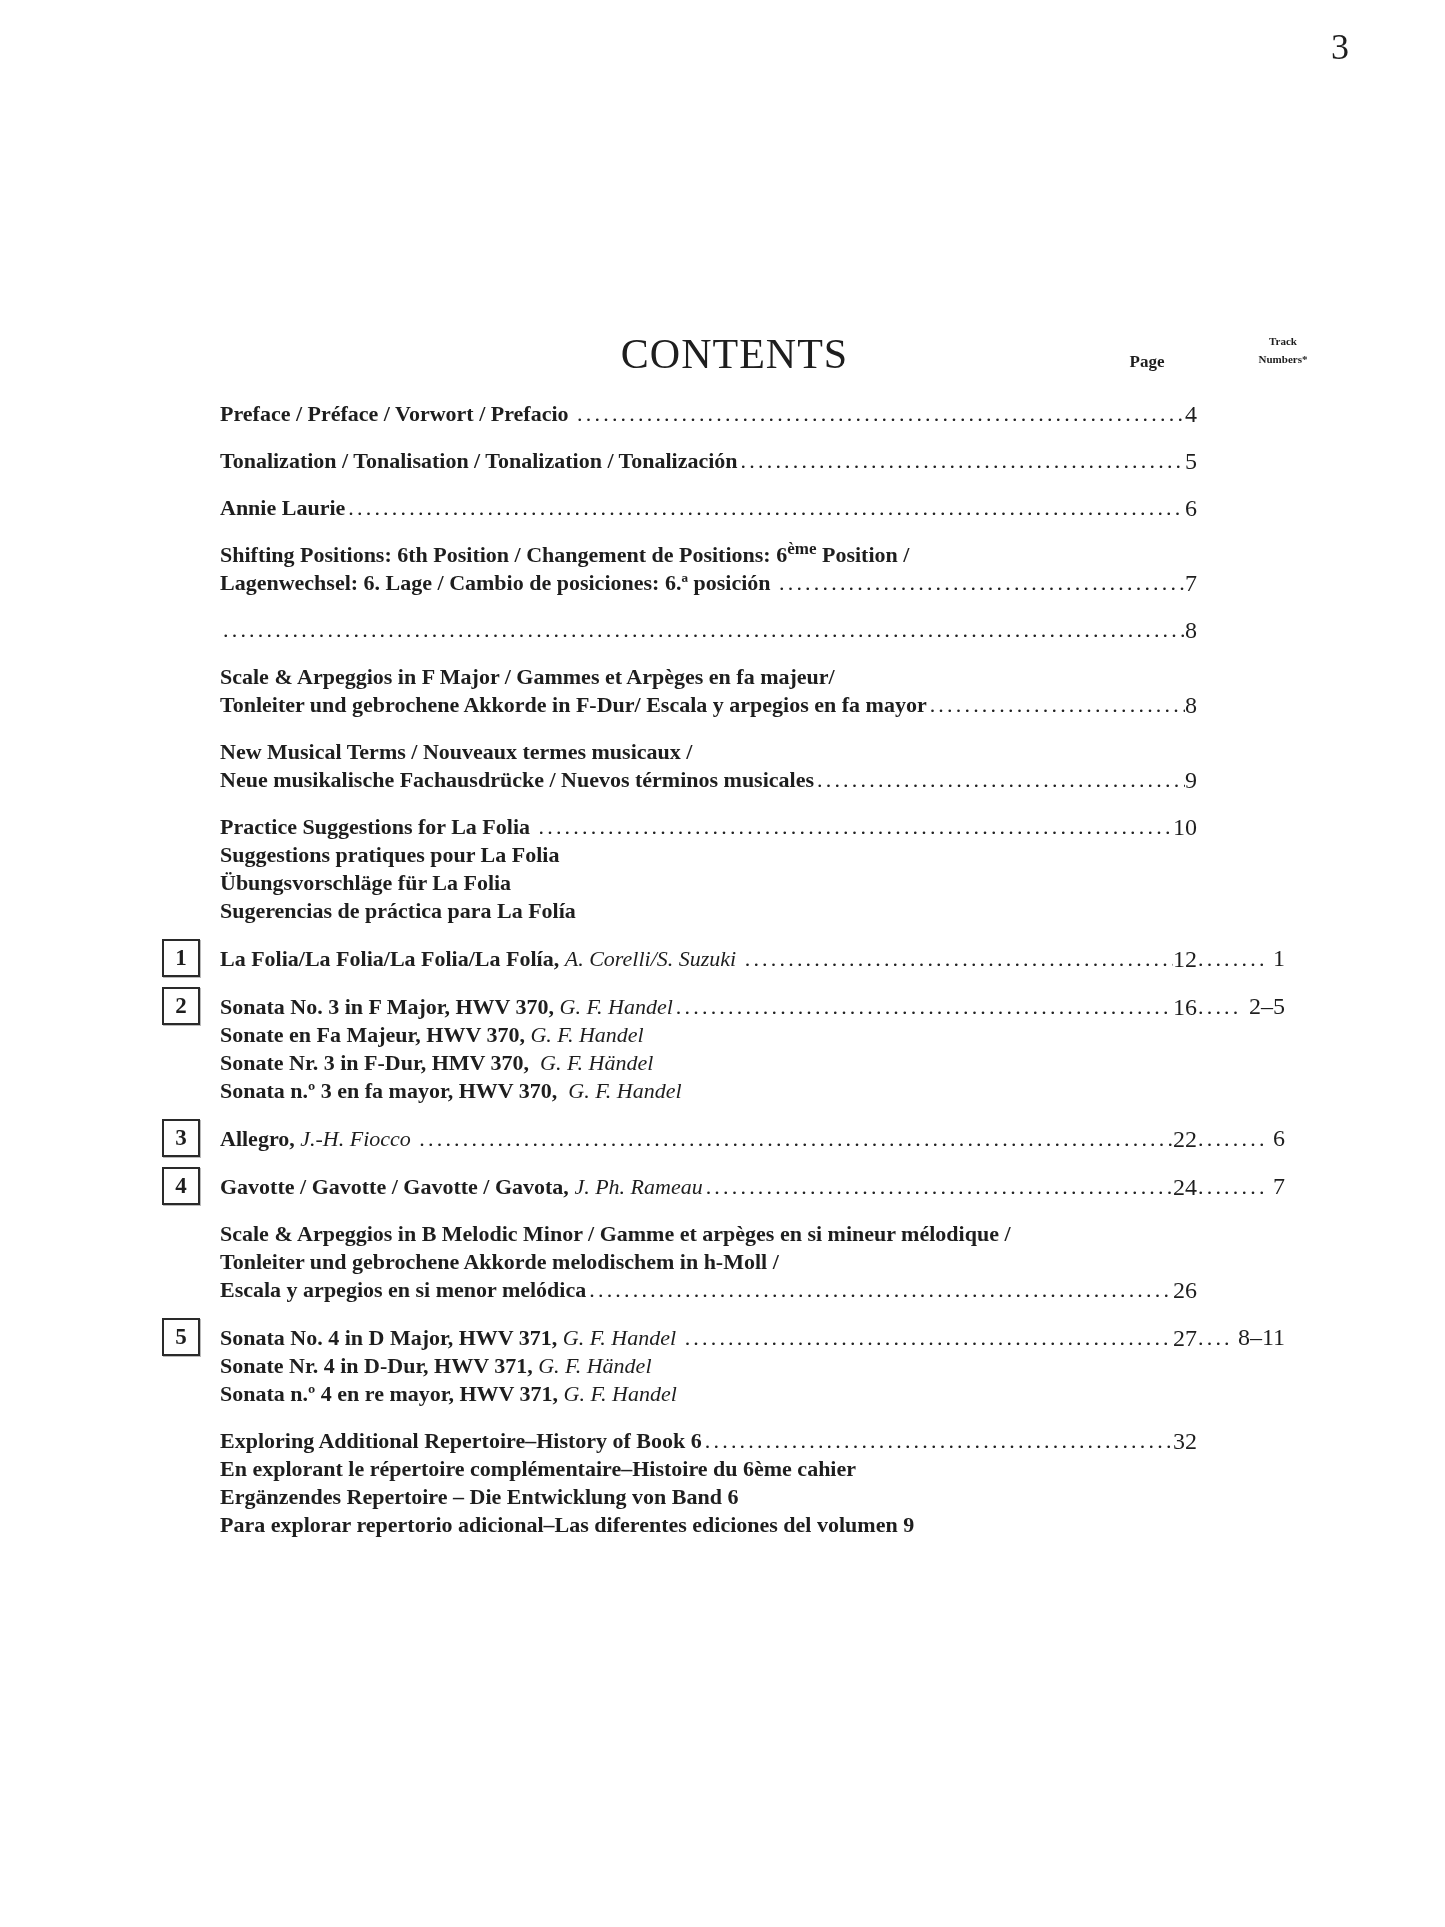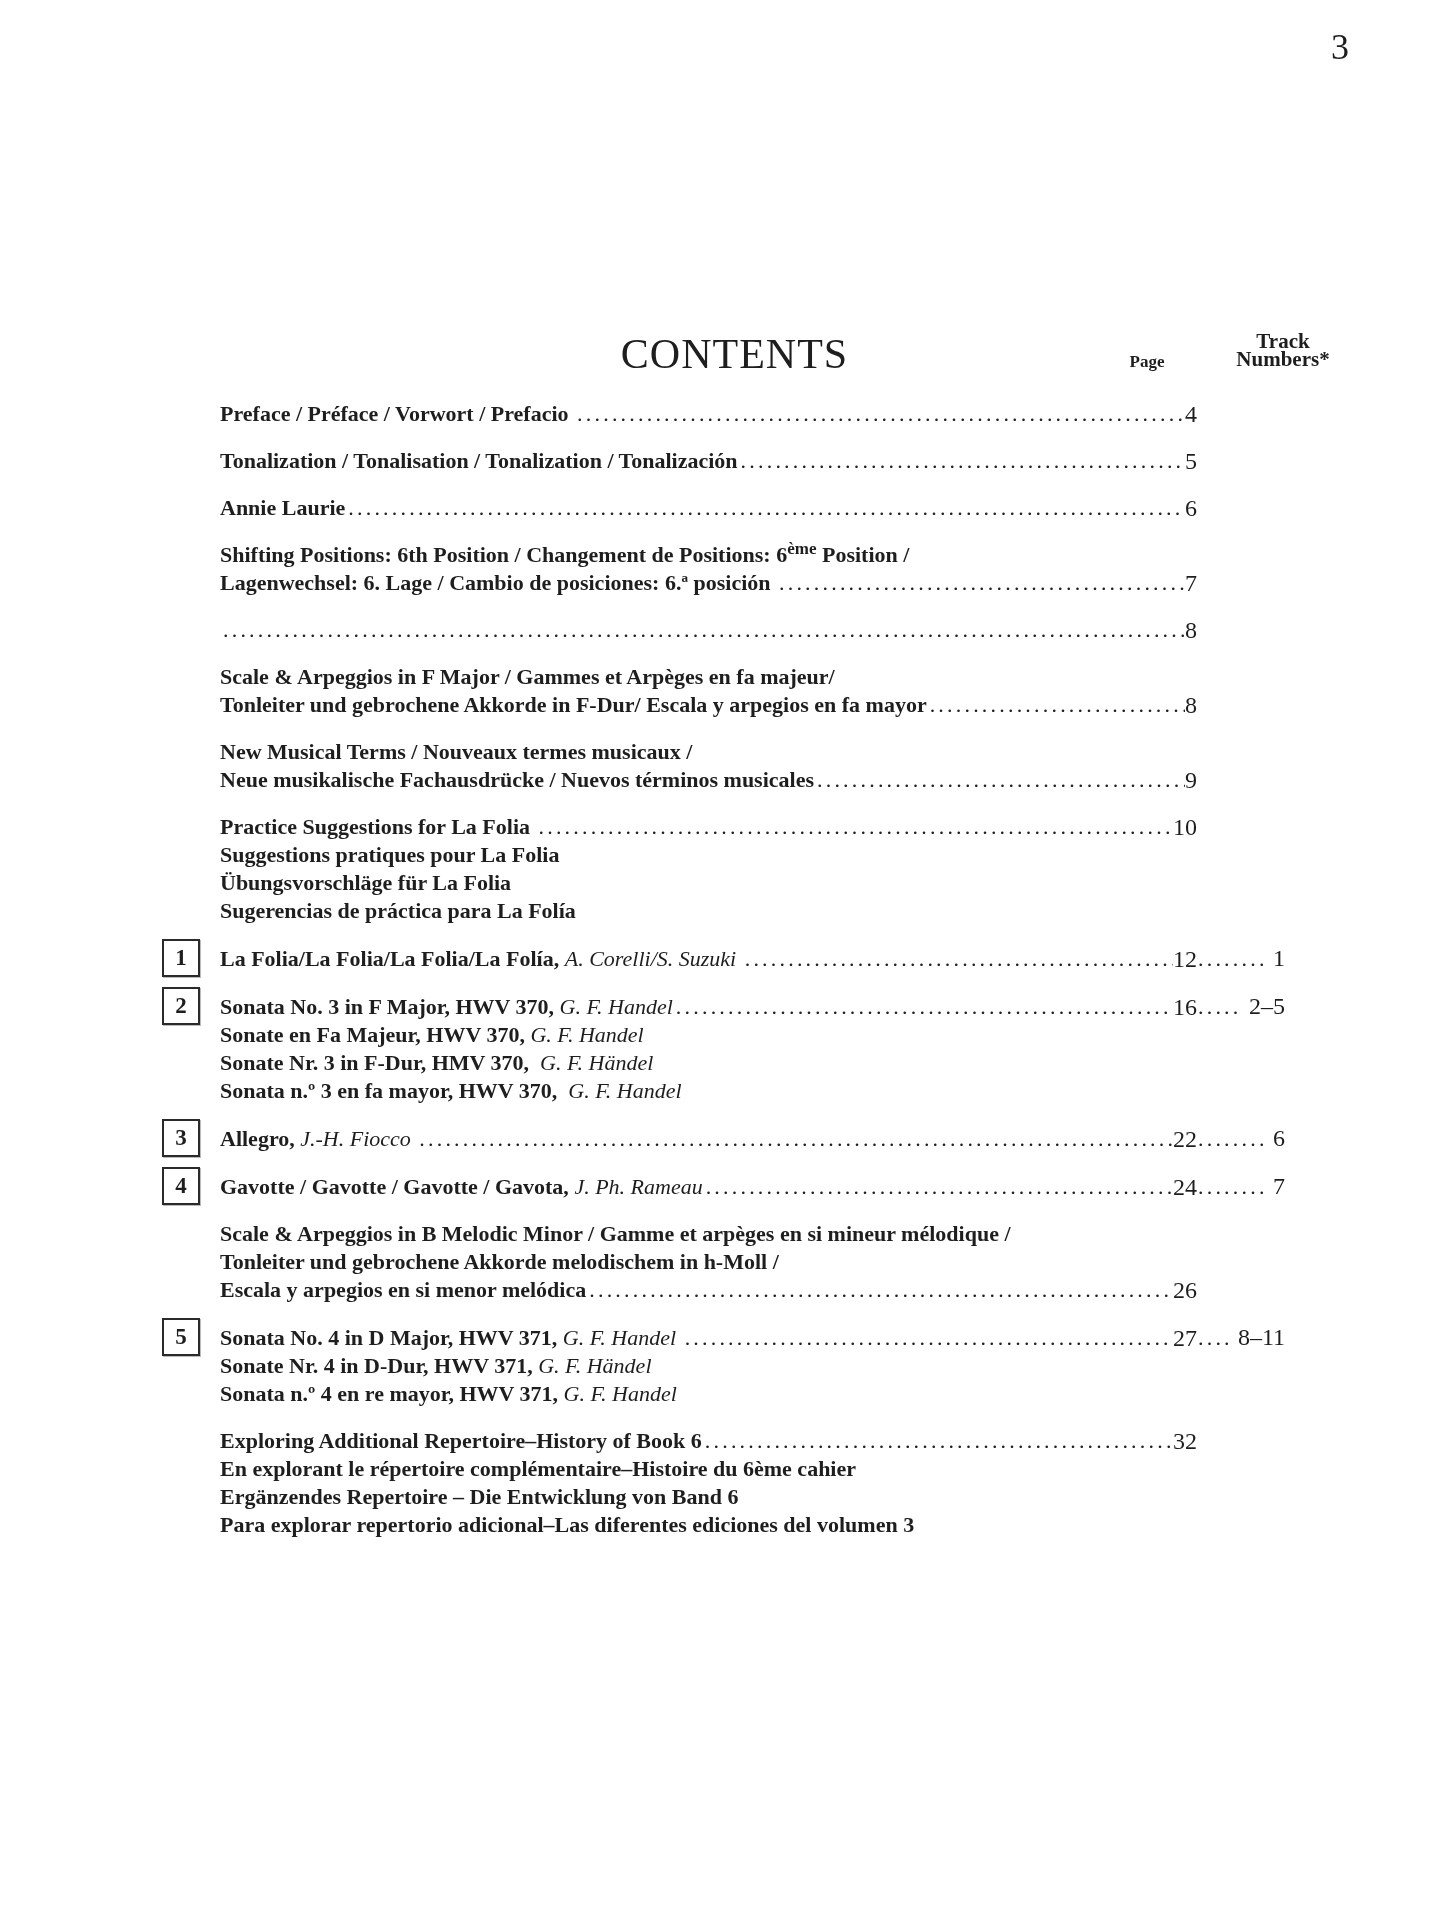--- a/index.html
+++ b/index.html
@@ -44,21 +44,21 @@
     text-align: center;
     font-size: 17px;
     font-weight: 700;
   }
   .col-track {
     position: absolute;
     left: 1198px;
     top: 332px;
     width: 170px;
     text-align: center;
-    font-size: 21px;
+    font-size: 11px;
     font-weight: 700;
     line-height: 18px;
   }
   #toc-list {
     position: absolute;
     left: 220px;
     top: 400px;
     width: 1065px;
   }
   .entry {
@@ -329,17 +329,17 @@
           <span class="pgnum">32</span>
           <span class="tcol">&nbsp;</span>
         </div>
         <div class="line">
           <span class="pt"><span>En explorant le répertoire complémentaire–Histoire du 6ème cahier</span></span>
         </div>
         <div class="line">
           <span class="pt"><span>Ergänzendes Repertoire – Die Entwicklung von Band 6</span></span>
         </div>
         <div class="line">
-          <span class="pt"><span>Para explorar repertorio adicional–Las diferentes ediciones del volumen 3</span></span>
+          <span class="pt"><span>Para explorar repertorio adicional–Las diferentes ediciones del volumen 9</span></span>
         </div>
       </div>
     </div>
 </div>
 
 </body></html>

